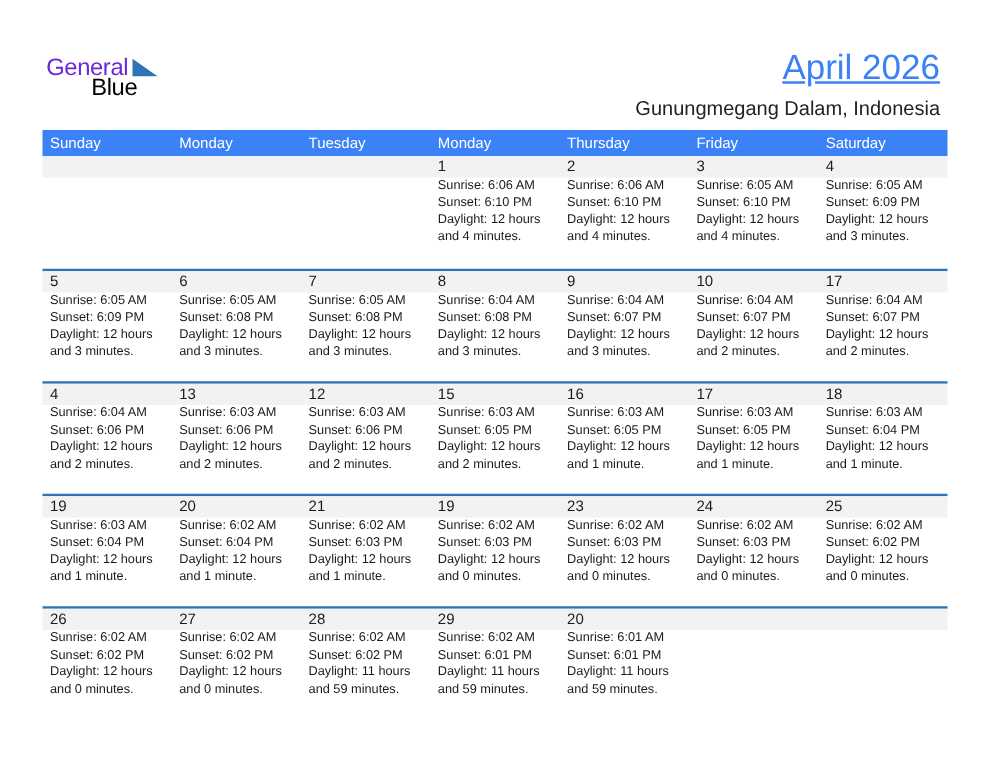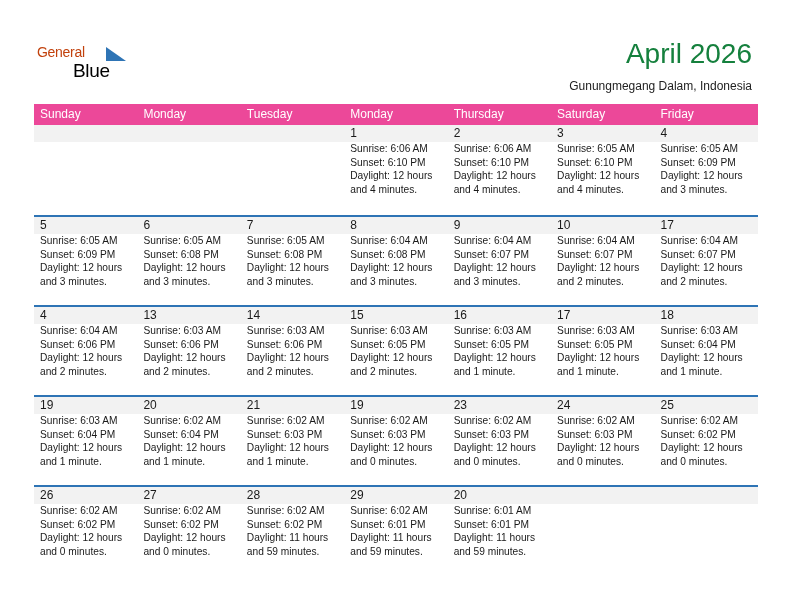--- a/index.html
+++ b/index.html
@@ -1,27 +1,27 @@
 <!DOCTYPE html>
 <html><head>
 <meta charset="utf-8">
 <style>
   html, body { margin: 0; padding: 0; background: #ffffff; }
   body { width: 792px; height: 612px; position: relative; overflow: hidden;
          font-family: "Liberation Sans", sans-serif; color: #1a1a1a; }
   .logo { position: absolute; left: 37px; top: 44px; width: 100px; height: 40px; }
-  .logo .general { position: absolute; left: 0; top: 0; font-size: 14px; color: #c2410c; letter-spacing: -0.3px; }
+  .logo .general { position: absolute; left: 0; top: 0; font-size: 19px; color: #6d28d9; letter-spacing: -0.3px; }
   .logo .blue { position: absolute; left: 36px; top: 16px; font-size: 19px; color: #000000; letter-spacing: -0.3px; }
   .logo .tri { position: absolute; left: 69px; top: 3px; width: 0; height: 0;
                border-left: 20px solid transparent; border-right: 0 solid transparent;
                border-bottom: 14px solid #2e74b5; transform: scaleX(-1); }
-  .title { position: absolute; right: 40px; top: 38px; font-size: 28px; color: #15803d; }
-  .subtitle { position: absolute; right: 40px; top: 79px; font-size: 12px; color: #222; }
+  .title { position: absolute; right: 40px; top: 38px; font-size: 28px; color: #3b82f6; text-decoration: underline; }
+  .subtitle { position: absolute; right: 40px; top: 79px; font-size: 16px; color: #222; }
   .cal { position: absolute; left: 34px; top: 104px; width: 724px; }
-  .head-row { display: flex; background: #ec4899; height: 21px; }
+  .head-row { display: flex; background: #3b82f6; height: 21px; }
   .head-cell { width: 103.43px; box-sizing: border-box; padding-left: 6px; color: #ffffff; font-size: 12px; line-height: 21px; }
   .week { border-top: 2px solid #2e74b5; height: 88px; position: relative; }
   .week.first { border-top: none; height: 90px; }
   .date-band { position: absolute; left: 0; right: 0; top: 0; height: 17px; background: #f2f2f2; }
   .cells { position: relative; display: flex; }
   .cell { width: 103.43px; box-sizing: border-box; padding-left: 6px; }
   .daynum { font-size: 12px; line-height: 17px; height: 17px; color: #1a1a1a; }
   .info { font-size: 10.2px; line-height: 13.5px; color: #1a1a1a; white-space: nowrap; }
 </style>
 </head>
@@ -36,22 +36,22 @@
 <div class="title">April 2026</div>
 <div class="subtitle">Gunungmegang Dalam, Indonesia</div>
 
 <div class="cal">
   <div class="head-row">
     <div class="head-cell">Sunday</div>
     <div class="head-cell">Monday</div>
     <div class="head-cell">Tuesday</div>
     <div class="head-cell">Monday</div>
     <div class="head-cell">Thursday</div>
+    <div class="head-cell">Friday</div>
     <div class="head-cell">Saturday</div>
-    <div class="head-cell">Friday</div>
   </div>
   <div id="weeks">
       <div class="week first">
         <div class="date-band"></div>
         <div class="cells">
           <div class="cell">
             <div class="daynum"></div>
             <div class="info"></div>
             <div class="info"></div>
             <div class="info"></div>
@@ -166,21 +166,21 @@
             <div class="info">and 2 minutes.</div>
           </div>
           <div class="cell">
             <div class="daynum">13</div>
             <div class="info">Sunrise: 6:03 AM</div>
             <div class="info">Sunset: 6:06 PM</div>
             <div class="info">Daylight: 12 hours</div>
             <div class="info">and 2 minutes.</div>
           </div>
           <div class="cell">
-            <div class="daynum">14</div>
+            <div class="daynum">12</div>
             <div class="info">Sunrise: 6:03 AM</div>
             <div class="info">Sunset: 6:06 PM</div>
             <div class="info">Daylight: 12 hours</div>
             <div class="info">and 2 minutes.</div>
           </div>
           <div class="cell">
             <div class="daynum">15</div>
             <div class="info">Sunrise: 6:03 AM</div>
             <div class="info">Sunset: 6:05 PM</div>
             <div class="info">Daylight: 12 hours</div>

